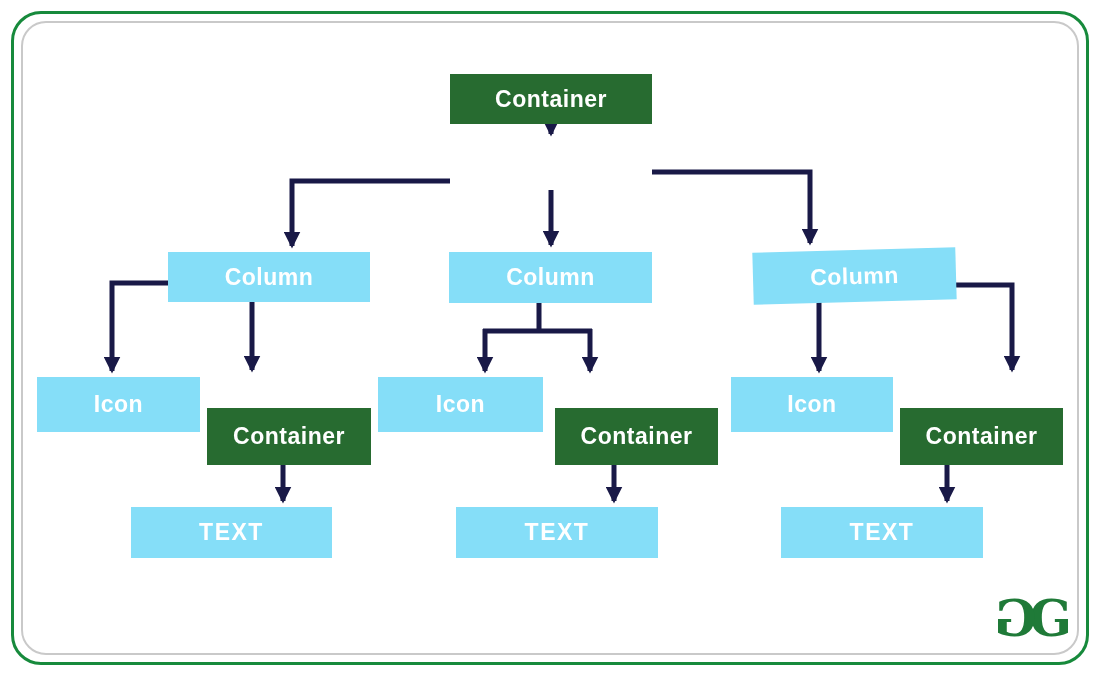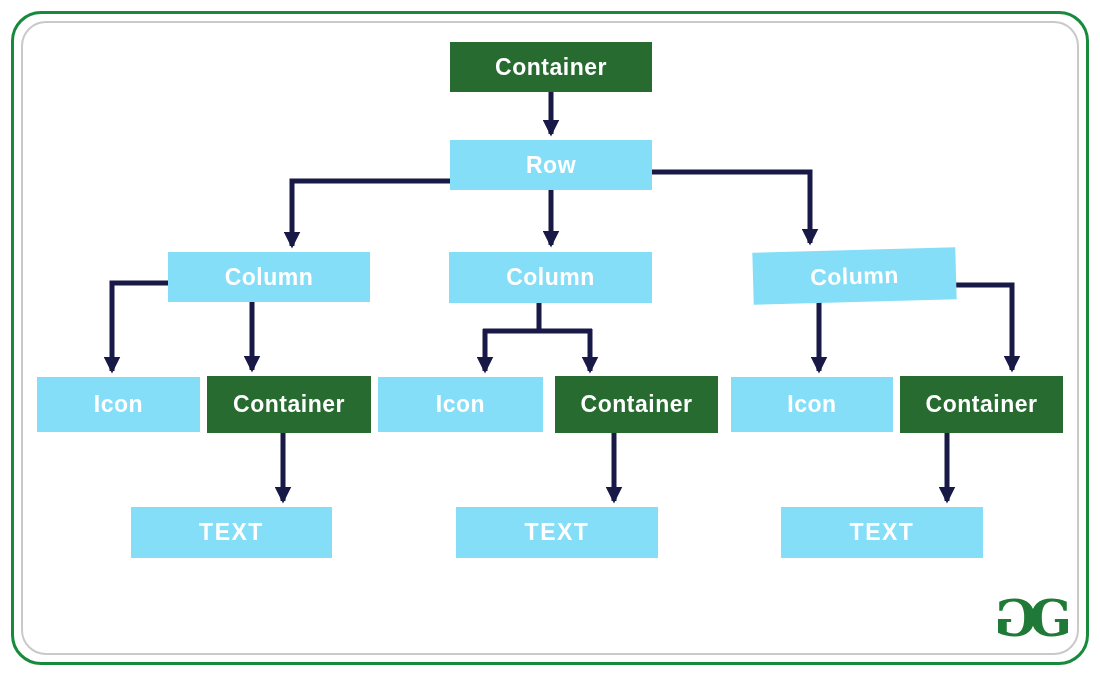--- a/index.html
+++ b/index.html
@@ -35,21 +35,21 @@
   }
   .node{
     position:absolute;
     display:flex;align-items:center;justify-content:center;
     color:#ffffff;
     font-weight:700;
     font-size:23px;
     letter-spacing:0.5px;
     white-space:nowrap;
   }
-  .node.green{background:var(--node-green,#276b30);}
+  .node.green{background:var(--node-green,#276b30);margin-top:32px;}
   .node.blue{background:var(--node-blue,#85def8);}
   .node.tilt{transform:rotate(-1.6deg);}
   .node.caps{letter-spacing:1.5px;text-align:right;}
 
   
   .n-root      {left:450px;top:42px; width:202px;height:50px;}
   .n-row       {left:450px;top:140px;width:202px;height:50px;}
   .n-col1      {left:168px;top:252px;width:202px;height:50px;}
   .n-col2      {left:449px;top:252px;width:203px;height:51px;}
   .n-col3      {left:753px;top:250px;width:203px;height:52px;}
@@ -101,21 +101,20 @@
     <path d="M485 329 L485 371" marker-end="url(#ah)"></path>
     <path d="M590 329 L590 371" marker-end="url(#ah)"></path>
     <path d="M819 302 L819 371" marker-end="url(#ah)"></path>
     <path d="M956 285 L1012 285 L1012 370" marker-end="url(#ah)"></path>
     <path d="M283 433 L283 501" marker-end="url(#ah)"></path>
     <path d="M614 433 L614 501" marker-end="url(#ah)"></path>
     <path d="M947 433 L947 501" marker-end="url(#ah)"></path>
   </svg>
 
   <div class="node green n-root">Container</div>
-  <div class="node blue  n-row">Row</div>
 
   <div class="node blue  n-col1">Column</div>
   <div class="node blue  n-col2">Column</div>
   <div class="node blue  n-col3 tilt">Column</div>
 
   <div class="node blue  n-icon1">Icon</div>
   <div class="node green n-cont1">Container</div>
   <div class="node blue  n-icon2">Icon</div>
   <div class="node green n-cont2">Container</div>
   <div class="node blue  n-icon3">Icon</div>

